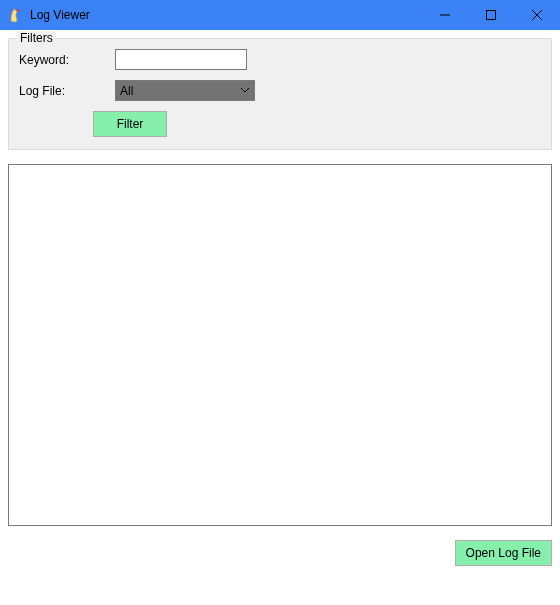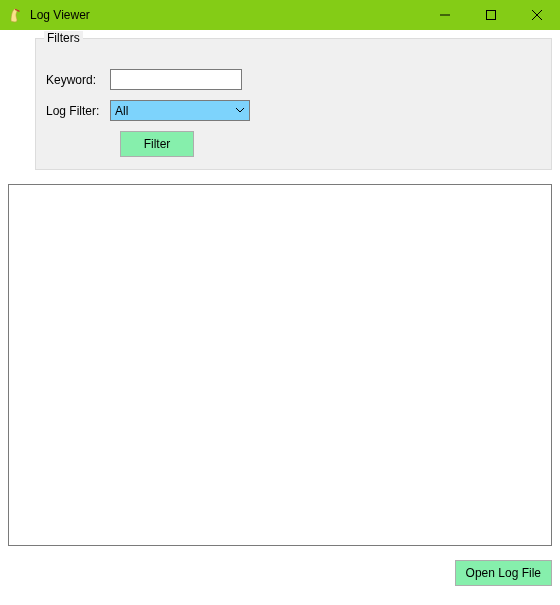--- a/index.html
+++ b/index.html
@@ -9,21 +9,21 @@
       font-size: 12px;
       background: #ffffff;
       width: 560px;
       height: 605px;
       overflow: hidden;
     }
     .titlebar {
       display: flex;
       align-items: center;
       height: 30px;
-      background: #84cc16;
+      background: #3b82f6;
       padding-left: 8px;
     }
     .app-icon {
       width: 16px;
       height: 16px;
       margin-right: 6px;
       display: flex;
       align-items: center;
       justify-content: center;
     }
@@ -47,58 +47,58 @@
     .win-btn svg { display: block; }
 
     .content {
       padding: 0 8px 8px 8px;
     }
 
     .groupbox {
       position: relative;
       border: 1px solid #dcdcdc;
       margin-top: 8px;
-      padding: 30px 10px 12px 10px;
+      padding: 10px 10px 12px 10px;
       background: #f0f0f0;
-      margin-left: 27px;
     }
     .groupbox-title {
       position: absolute;
       top: -8px;
       left: 8px;
       background: #f0f0f0;
       padding: 0 3px;
       font-size: 12px;
       color: #000;
     }
     .form-row {
       display: flex;
       align-items: center;
       margin-bottom: 10px;
+      gap: 32px;
     }
     .form-label {
       width: 64px;
       font-size: 12px;
       color: #000;
     }
     .text-input {
       width: 132px;
       height: 21px;
       border: 1px solid #7a7a7a;
       background: #fff;
       font-family: inherit;
       font-size: 12px;
       padding: 1px 3px;
     }
     .select-wrap {
       position: relative;
       width: 140px;
       height: 21px;
       border: 1px solid #7a7a7a;
-      background: #7dd3fc;
+      background: #737373;
       display: flex;
       align-items: center;
     }
     .select-value {
       flex: 1;
       padding: 0 4px;
       font-size: 12px;
     }
     .select-arrow {
       width: 18px;
@@ -175,21 +175,21 @@
 
   <div class="groupbox">
     <span class="groupbox-title">Filters</span>
 
     <div class="form-row">
       <span class="form-label">Keyword:</span>
       <input class="text-input" type="text" value="" style="">
     </div>
 
     <div class="form-row">
-      <span class="form-label">Log Filter:</span>
+      <span class="form-label">Log File:</span>
       <div class="select-wrap">
         <span class="select-value">All</span>
         <span class="select-arrow">
           <svg width="8" height="5" viewBox="0 0 8 5">
               <polyline points="0,0 4,4 8,0" fill="none" stroke="#000" stroke-width="1"></polyline>
             </svg>
         </span>
       </div>
     </div>
 

